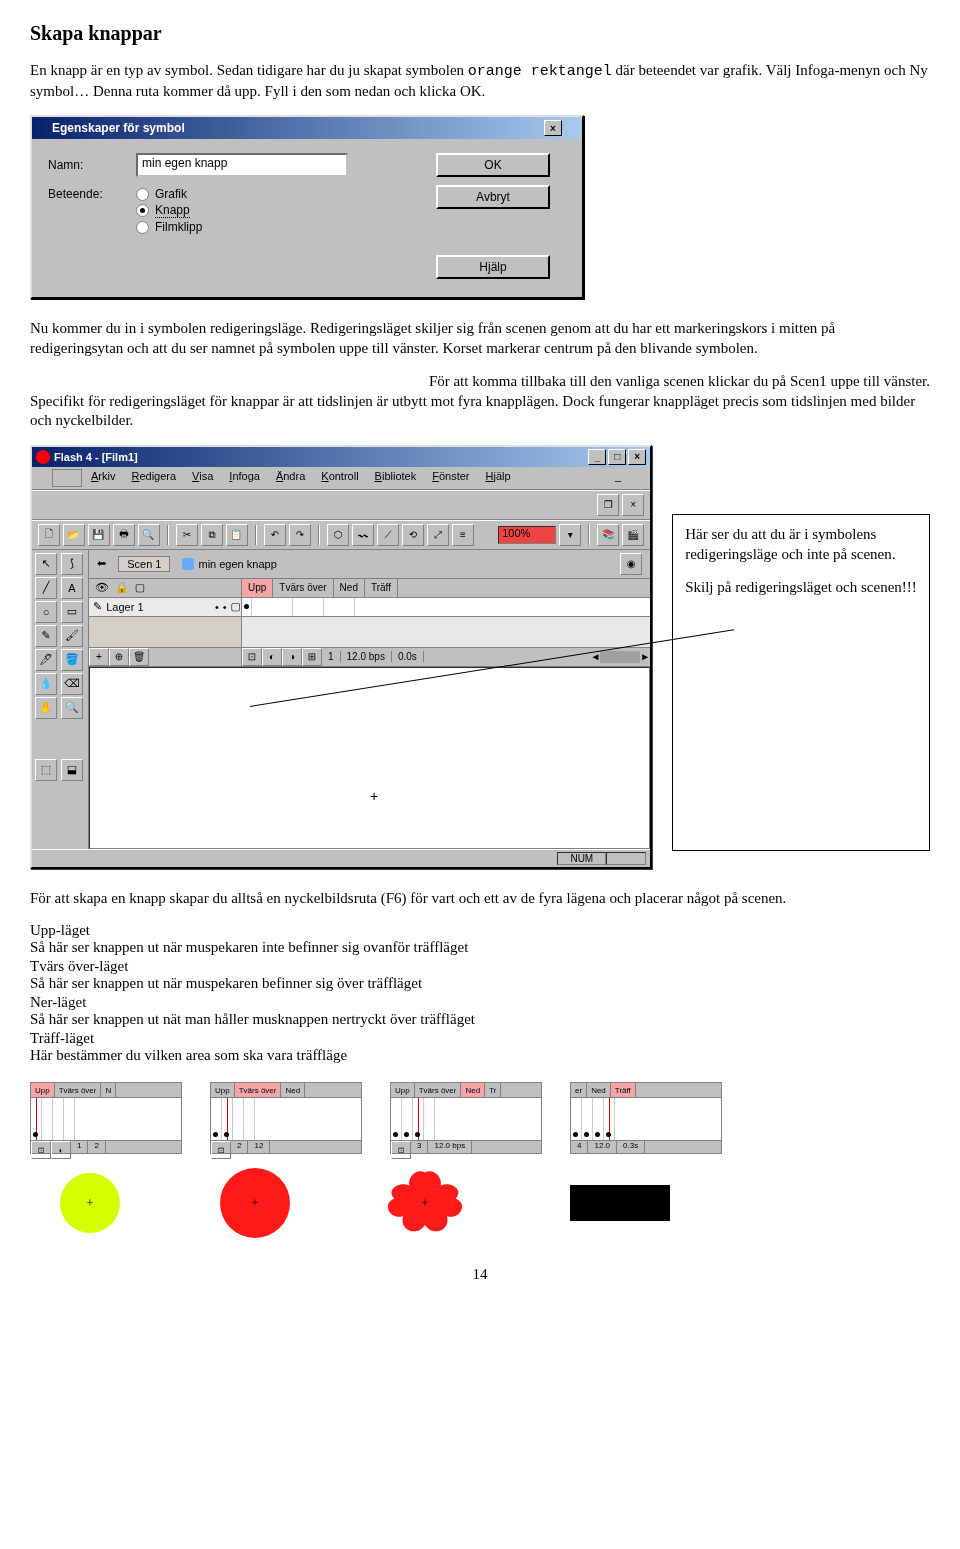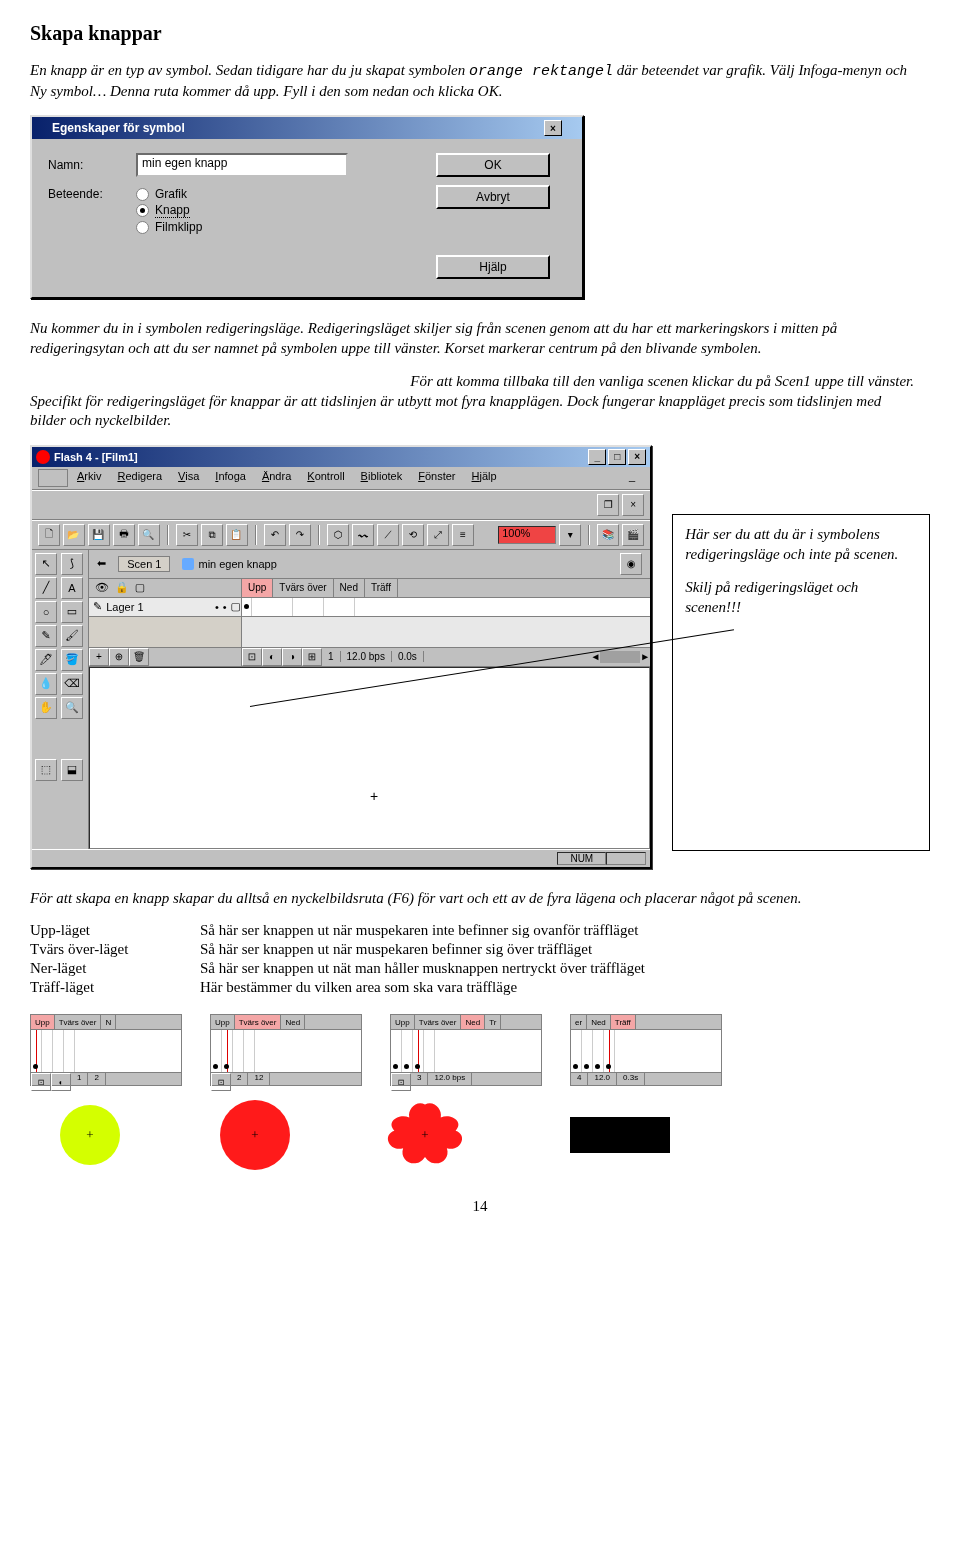--- a/index.html
+++ b/index.html
@@ -4,21 +4,21 @@
 <style>
   body {
     margin: 0;
     padding: 20px 30px;
     font-family: "Times New Roman", serif;
     font-size: 15px;
     background: #fff;
     width: 900px;
   }
   h2 { font-size: 20px; font-weight: bold; margin: 2px 0 16px 0; }
-  p { margin: 0 16px 14px 0; line-height: 1.3; font-style: italic; }
+  p { margin: 0 0 14px 0; line-height: 1.3; }
   .mono { font-family: "Courier New", monospace; }
 
   
   .dialog {
     width: 550px;
     background: #c0c0c0;
     border: 2px solid #000;
     border-top-color: #dfdfdf; border-left-color: #dfdfdf;
     margin: 6px 0 20px 0;
     font-family: "MS Sans Serif", Arial, sans-serif;
@@ -71,21 +71,21 @@
     font-family: "MS Sans Serif", Arial, sans-serif;
     font-size: 11px;
     box-shadow: 1px 1px 0 #404040;
   }
   .titlebar2 {
     background: linear-gradient(to right,#08216b,#a6caf0);
     color:#fff; padding:2px 4px; display:flex; justify-content:space-between;
     font-weight:bold; align-items:center;
   }
   .titlebar2 .btns { display:flex; gap:2px; }
-  .menubar { display:flex; gap:2px; padding:2px 6px; background:#c0c0c0; border-bottom:1px solid #808080; }
+  .menubar { display:flex; gap:2px; padding:2px 20px; background:#c0c0c0; border-bottom:1px solid #808080; }
   .menubar span { padding: 1px 7px; }
   .menubar span u { text-decoration: underline; }
   .toolbar {
     display:flex; align-items:center; gap:3px; padding:3px 6px;
     background:#c0c0c0; border-top:1px solid #fff; border-bottom:1px solid #808080;
   }
   .tbtn { width:20px; height:20px; border:1px solid #808080; border-top-color:#fff; border-left-color:#fff; background:#c0c0c0; display:flex;align-items:center;justify-content:center; font-size:10px; }
   .zoominput { background:#ef4444; border:1px inset #808080; width:50px; height:16px; font-size:11px; padding:0 3px; }
   .sep { width:1px; height:20px; background:#808080; border-right:1px solid #fff; margin:0 4px; }
 
@@ -134,21 +134,21 @@
   .statusbar { display:flex; justify-content:flex-end; padding:2px 4px; background:#c0c0c0; border-top:1px solid #fff; }
   .statusbox { border:1px inset #808080; padding:0 12px; font-size:10px; }
 
   .sidebox {
     width: 240px; border: 1px solid #000;
     padding: 10px 12px; font-family: "Times New Roman", serif;
     font-size: 15px; line-height:1.35; margin-top: 52px; height: 315px;
   }
 
   .deftable { margin: 10px 0 18px 0; }
-  .deftable .r { display:flex; margin-bottom:2px; }
+  .deftable .r { display:flex; margin-bottom:2px;flex-direction:column; }
   .deftable .c1 { width:170px; }
   .deftable .c2 { flex:1; }
 
   
   .thumbs { display:flex; gap:30px; margin:12px 0 4px 0; }
   .thumb { width:150px; }
   .thumb-tl {
     border:1px solid #808080; background:#c0c0c0;
     font-family:"MS Sans Serif",Arial,sans-serif; font-size:9px;
     width:100%; height:70px; display:flex; flex-direction:column;

